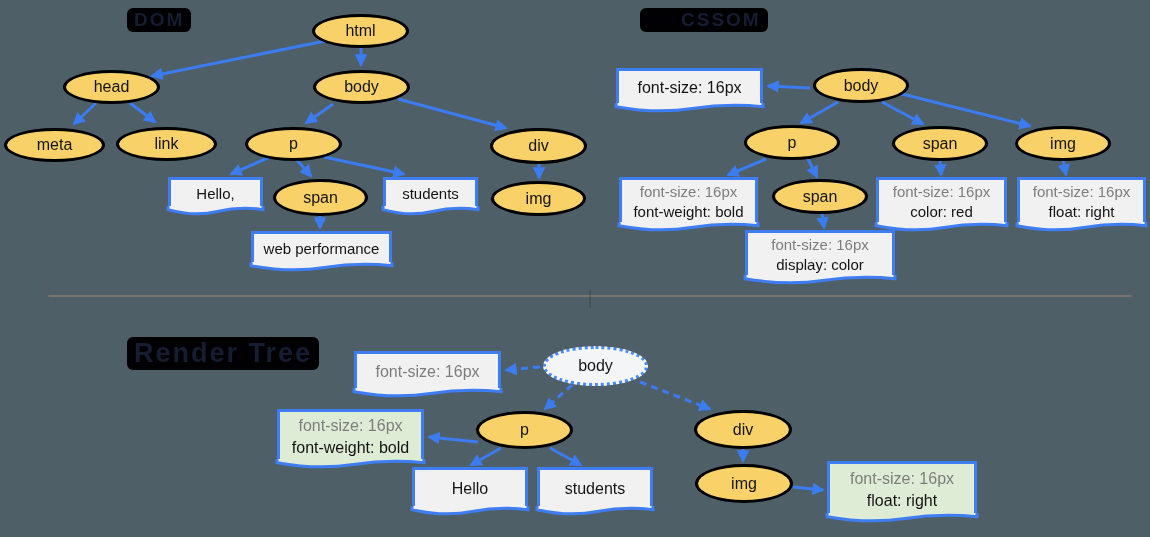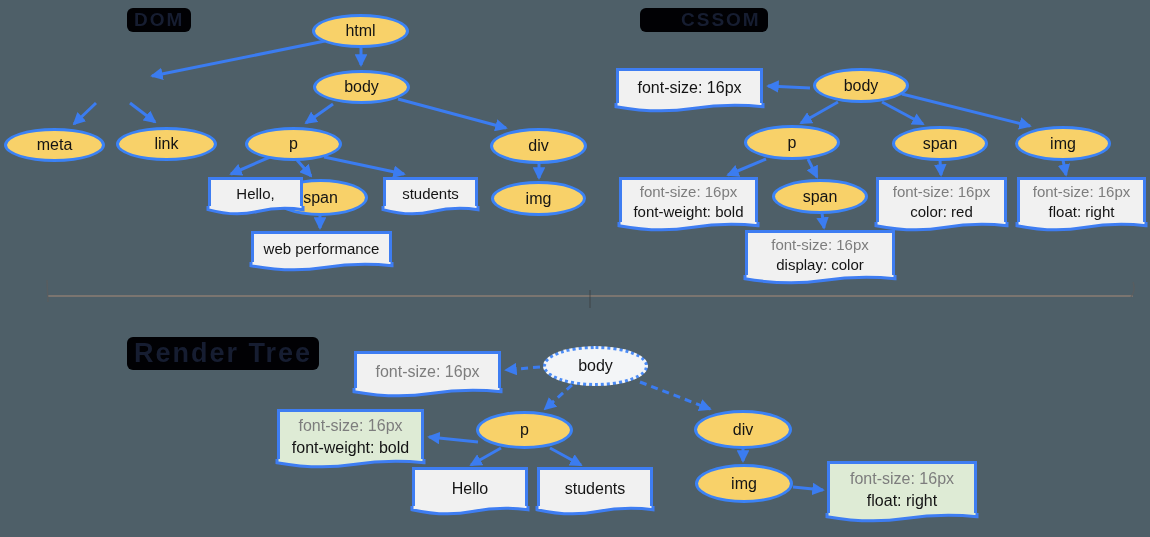--- a/index.html
+++ b/index.html
@@ -11,21 +11,21 @@
   svg.edges { position:absolute; left:0; top:0; width:1150px; height:537px; pointer-events:none; }
 
   .sec-label {
     position:absolute; background:#010104; color:#161d31;
     font-weight:bold; font-size:19px; letter-spacing:2px;
     padding:1px 7px; border-radius:6px;
   }
 
   .node {
     position:absolute; border-radius:50%;
-    background:#f8d169; border:3px solid #3b82f6;
+    background:#f8d169; border:3px solid #000000;
     display:flex; align-items:center; justify-content:center;
     font-size:16px; color:#141414; box-sizing:border-box;
   }
   .node.ghost { background:#f3f5f7; border:3px dotted #4b8bf5; }
 
   .doc-box {
     position:absolute; background:#f1f1f1;
     border:3px solid #3e7df2; border-bottom:none;
     box-sizing:border-box;
     display:flex; flex-direction:column; align-items:center; justify-content:center;
@@ -91,29 +91,30 @@
       <line x1="48" y1="296" x2="1133" y2="296" stroke="#8b7c73" stroke-width="1.6"></line>
       <path d="M47 280 L48 302" stroke="#5d5d5d" stroke-width="1.4" fill="none" opacity="0.7"></path>
       <path d="M1133 282 Q1136 290 1131 297" stroke="#5d5d5d" stroke-width="1.4" fill="none" opacity="0.7"></path>
       <path d="M590 290 L590 308" stroke="#3a3a3a" stroke-width="1.2" fill="none" opacity="0.6"></path>
     </g>
   </svg>
 
   <div class="sec-label" style="left:127px; top:8px;">DOM</div>
 
   <div class="node" style="left:312px; top:14px; width:97px; height:34px;">html</div>
+  <div class="node" style="left:63px;  top:70px; width:97px; height:34px;">head</div>
   <div class="node" style="left:313px; top:70px; width:97px; height:34px;">body</div>
   <div class="node" style="left:4px;   top:128px; width:101px; height:34px;">meta</div>
   <div class="node" style="left:116px; top:127px; width:101px; height:34px;">link</div>
   <div class="node" style="left:245px; top:127px; width:97px; height:34px;">p</div>
   <div class="node" style="left:490px; top:128px; width:97px; height:36px;">div</div>
   <div class="node" style="left:273px; top:179px; width:95px; height:37px;">span</div>
   <div class="node" style="left:491px; top:181px; width:95px; height:35px;">img</div>
 
-  <div class="doc-box" style="left:168px; top:177px; width:95px; height:31px;margin-left:40px;">
+  <div class="doc-box" style="left:168px; top:177px; width:95px; height:31px;">
     <span class="dark">Hello,</span>
     <svg class="wave" viewBox="0 0 100 12" preserveAspectRatio="none">
         <path class="wave-fill" d="M0 0 L0 4 Q28 12 52 6 T100 4 L100 0 Z"></path>
         <path class="wave-stroke" vector-effect="non-scaling-stroke" d="M0 0 L0 4 Q28 12 52 6 T100 4 L100 0"></path>
       </svg>
   </div>
   <div class="doc-box" style="left:383px; top:177px; width:95px; height:31px;">
     <span class="dark">students</span>
     <svg class="wave" viewBox="0 0 100 12" preserveAspectRatio="none">
         <path class="wave-fill" d="M0 0 L0 4 Q28 12 52 6 T100 4 L100 0 Z"></path>

